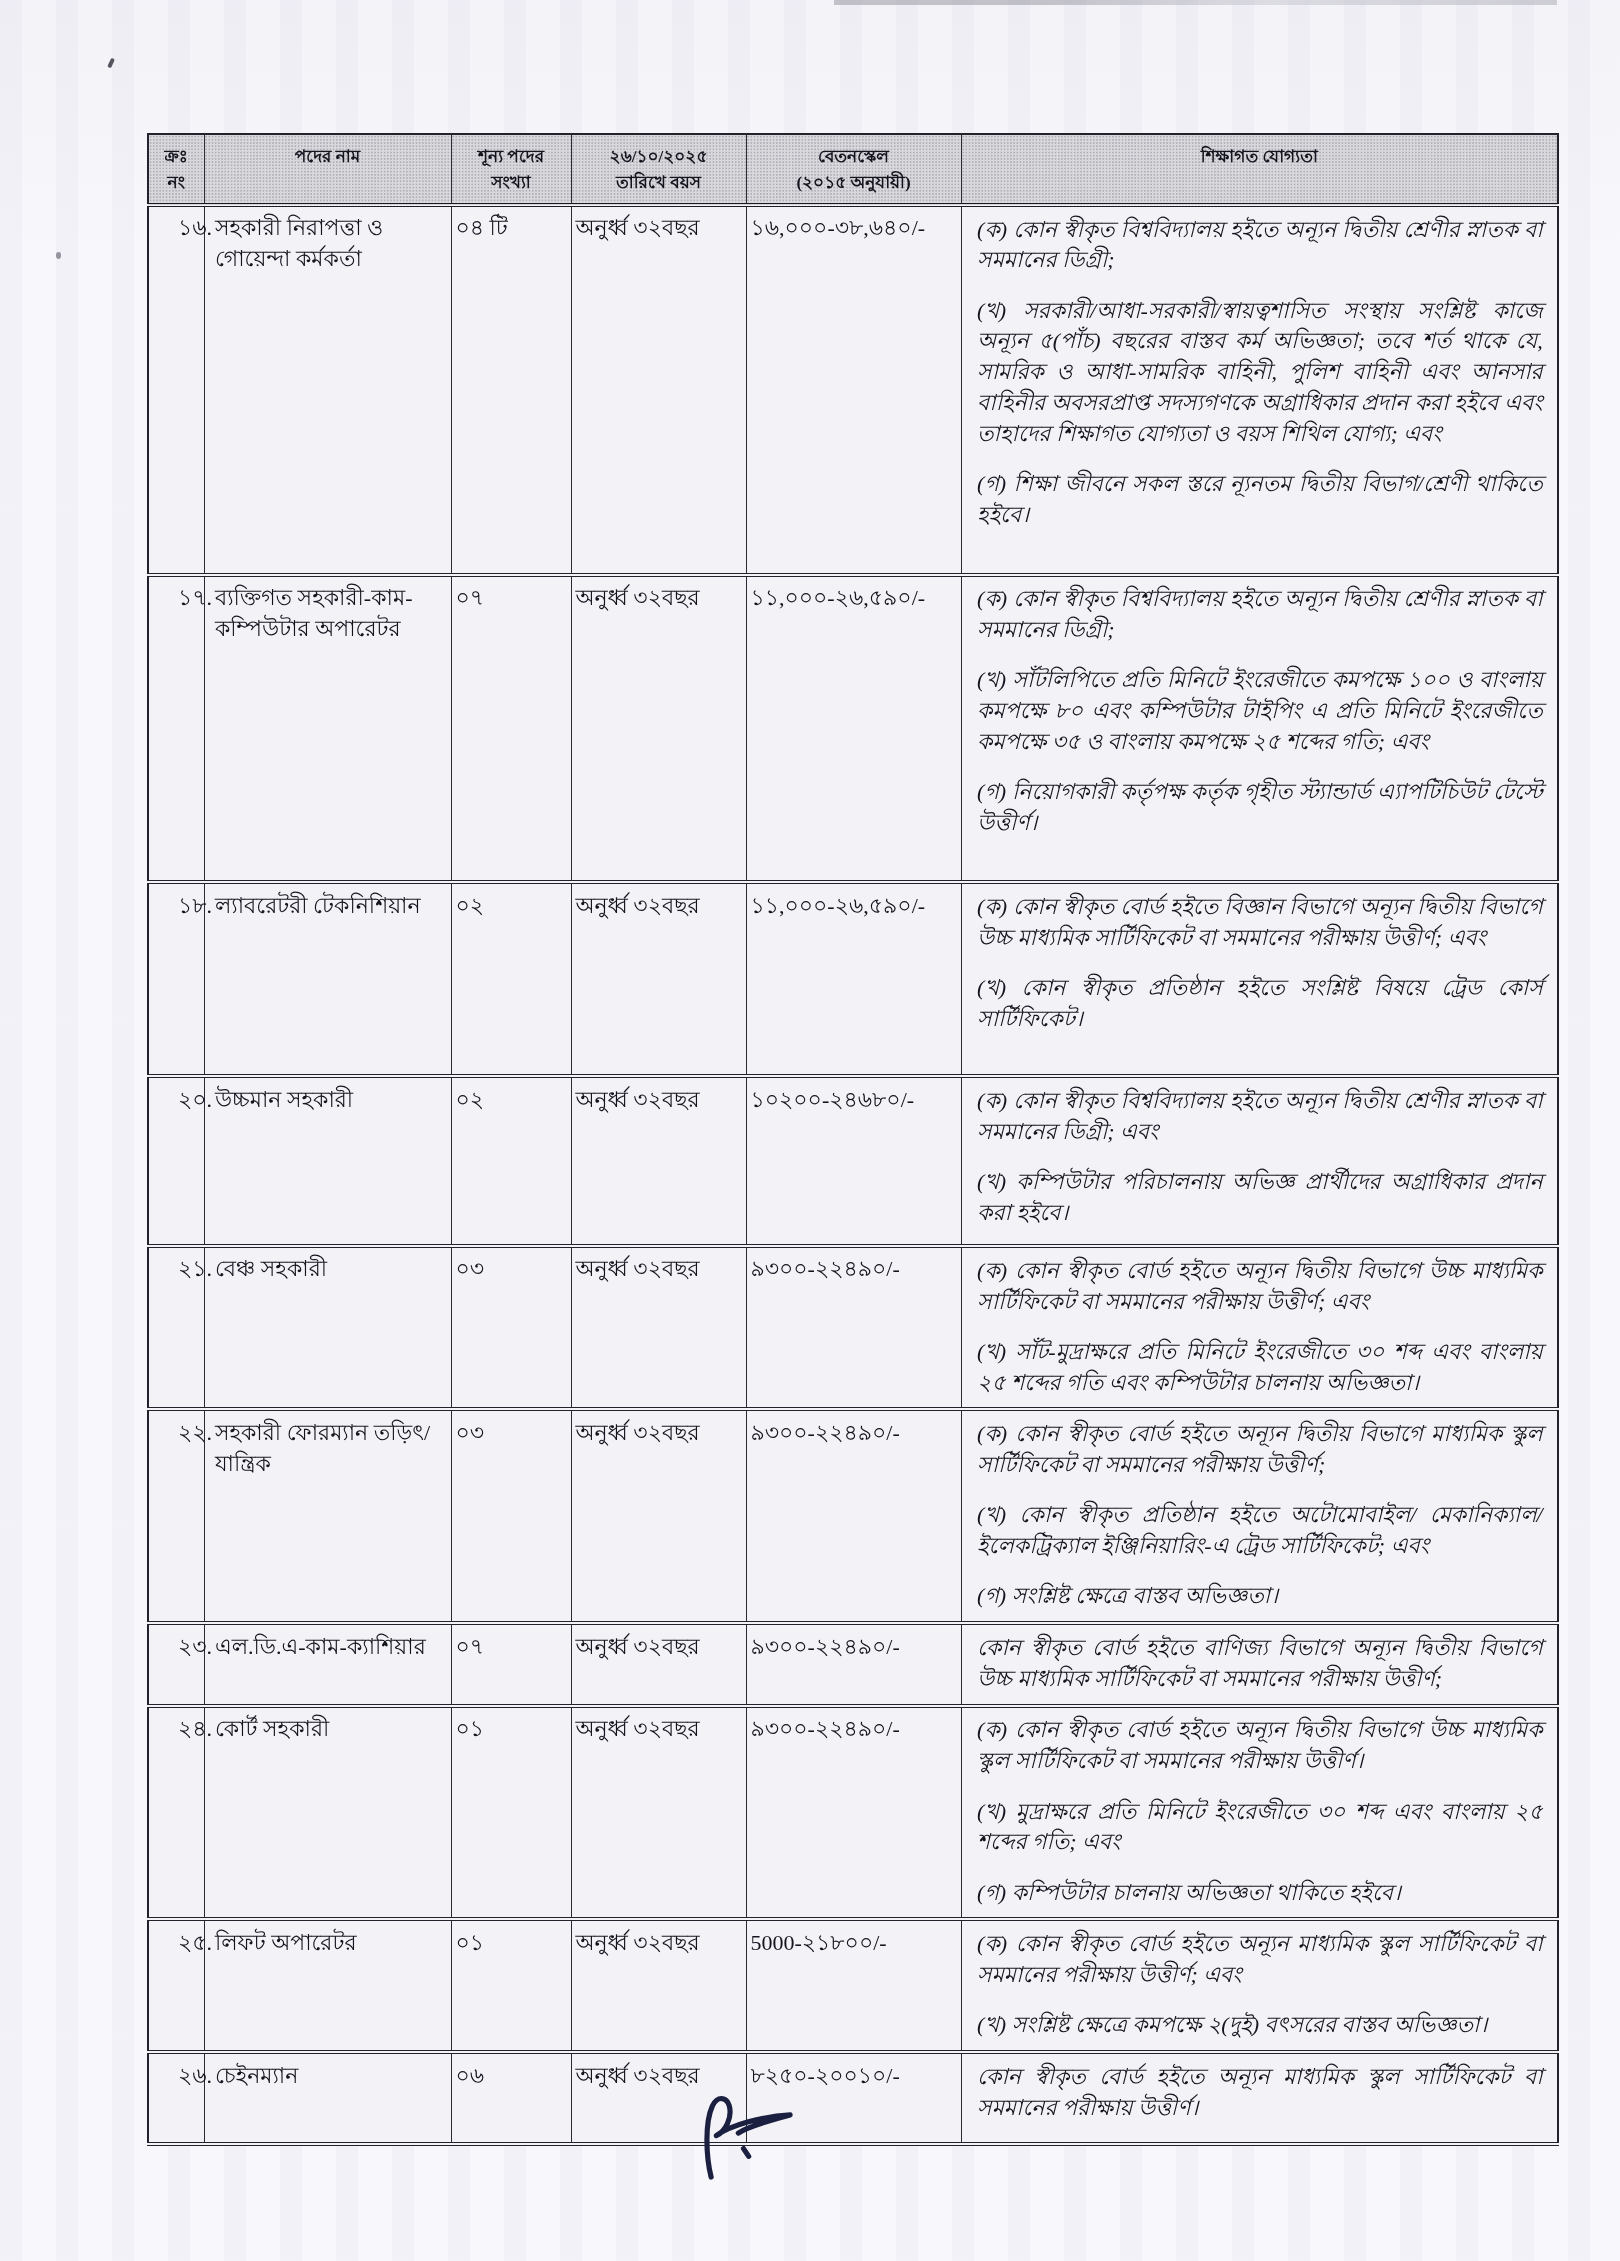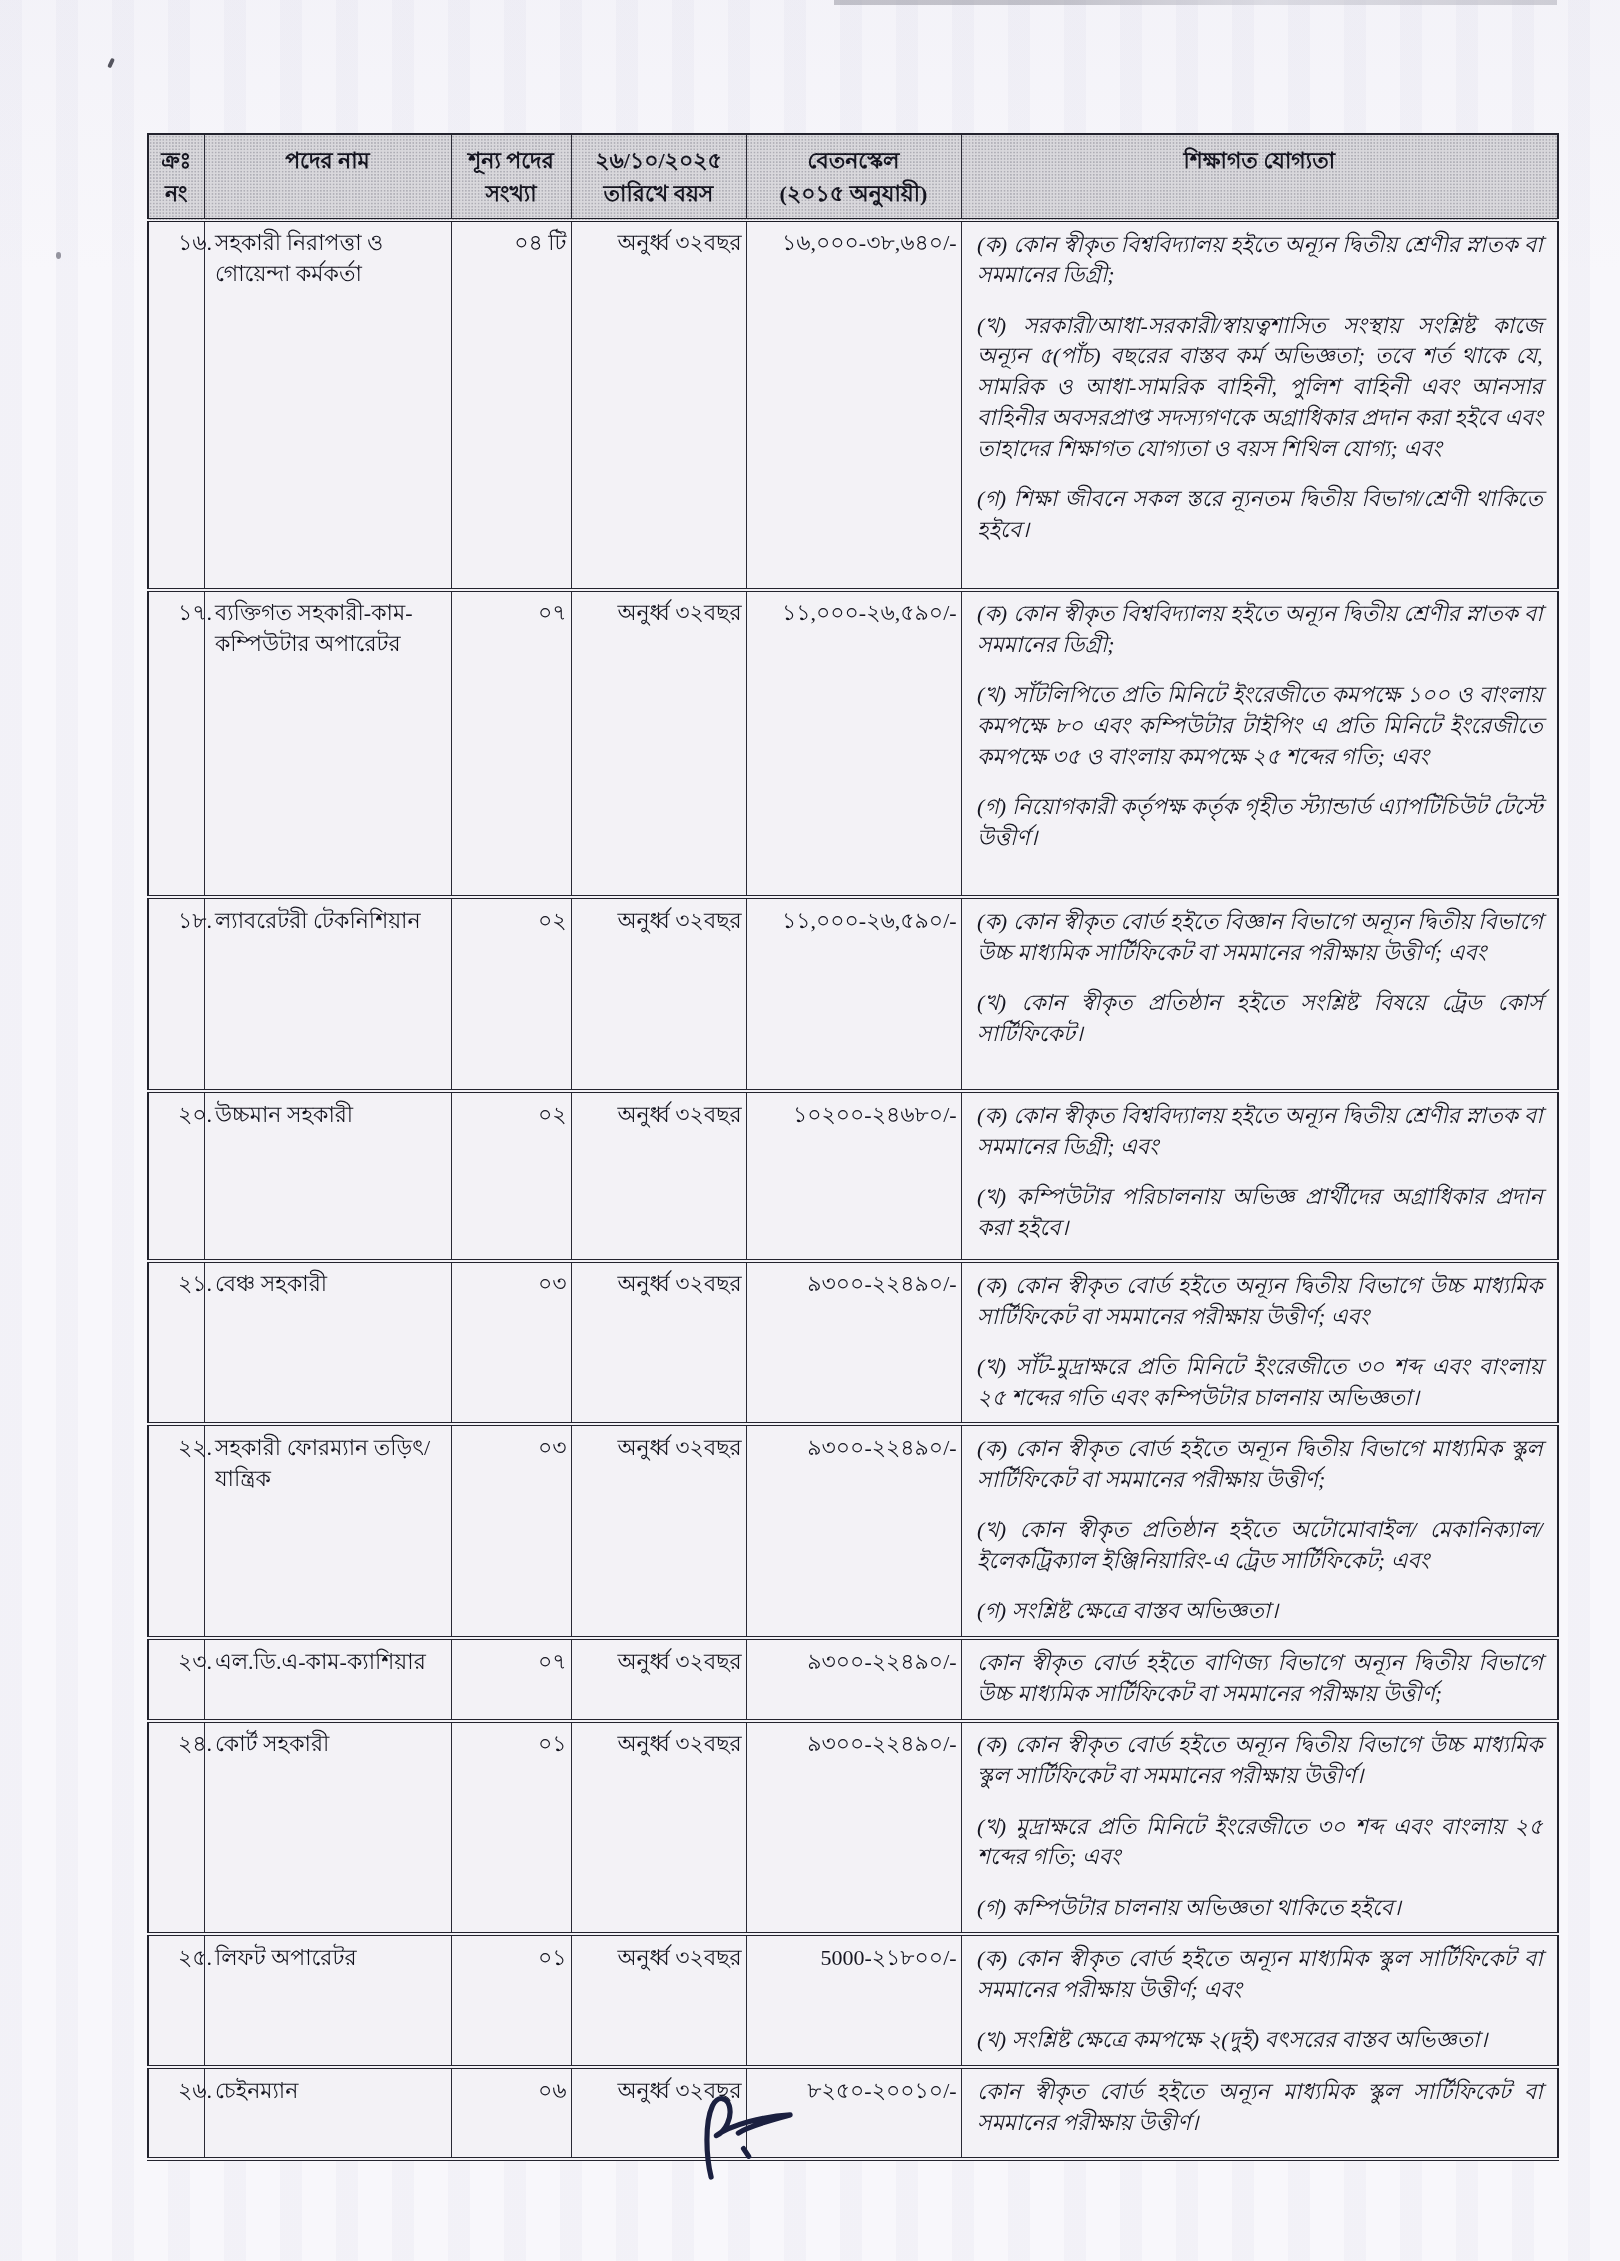--- a/index.html
+++ b/index.html
@@ -41,27 +41,27 @@
     font-size:22px;line-height:1.4;
   }
   .doc-table tr{border-bottom:4.5px double #23232e;}
   .doc-table thead tr{border-bottom:4.5px double #1c1c26;}
 
   .doc-table th{
     background:#d9d8dc;
     background-image:radial-gradient(rgba(140,140,150,.55) 0.6px, rgba(0,0,0,0) 1px);
     background-size:3.2px 3.2px;
     font-weight:700;text-align:center;padding:9px 3.9px 7.8px;
-    font-size:22px;line-height:1.5;height:70px;box-sizing:border-box;
+    font-size:17px;line-height:1.5;height:70px;box-sizing:border-box;
   }
   th .hline{display:block;}
 
   td.col-serial{text-align:left;padding-left:29px;white-space:nowrap;}
   td.col-post{text-align:left;padding-left:10.4px;padding-right:13px;margin-left:48px;}
-  td.col-vac,td.col-age,td.col-pay{text-align:right;padding-left:3.9px;padding-right:3.9px;white-space:nowrap;}
+  td.col-vac,td.col-age,td.col-pay{text-align:left;padding-left:3.9px;padding-right:3.9px;white-space:nowrap;}
   td.col-qual{text-align:left;padding:7.8px 14.3px 9px 15.6px;}
   td.col-qual p{margin:0 0 19.5px;text-align:justify;font-style:italic;}
   td.col-qual p:last-child{margin-bottom:0;}
 
   
   tr.r0  td{height:349px}
   tr.r1  td{height:287px}
   tr.r2  td{height:173px}
   tr.r3  td{height:106px}
   tr.r4  td{height:149px}

